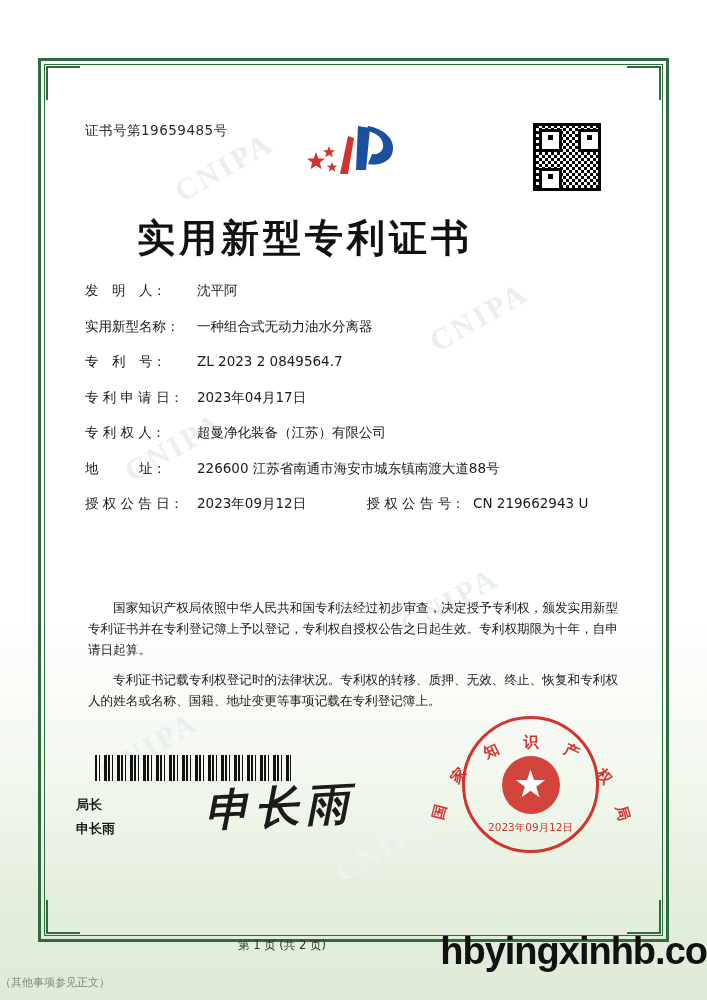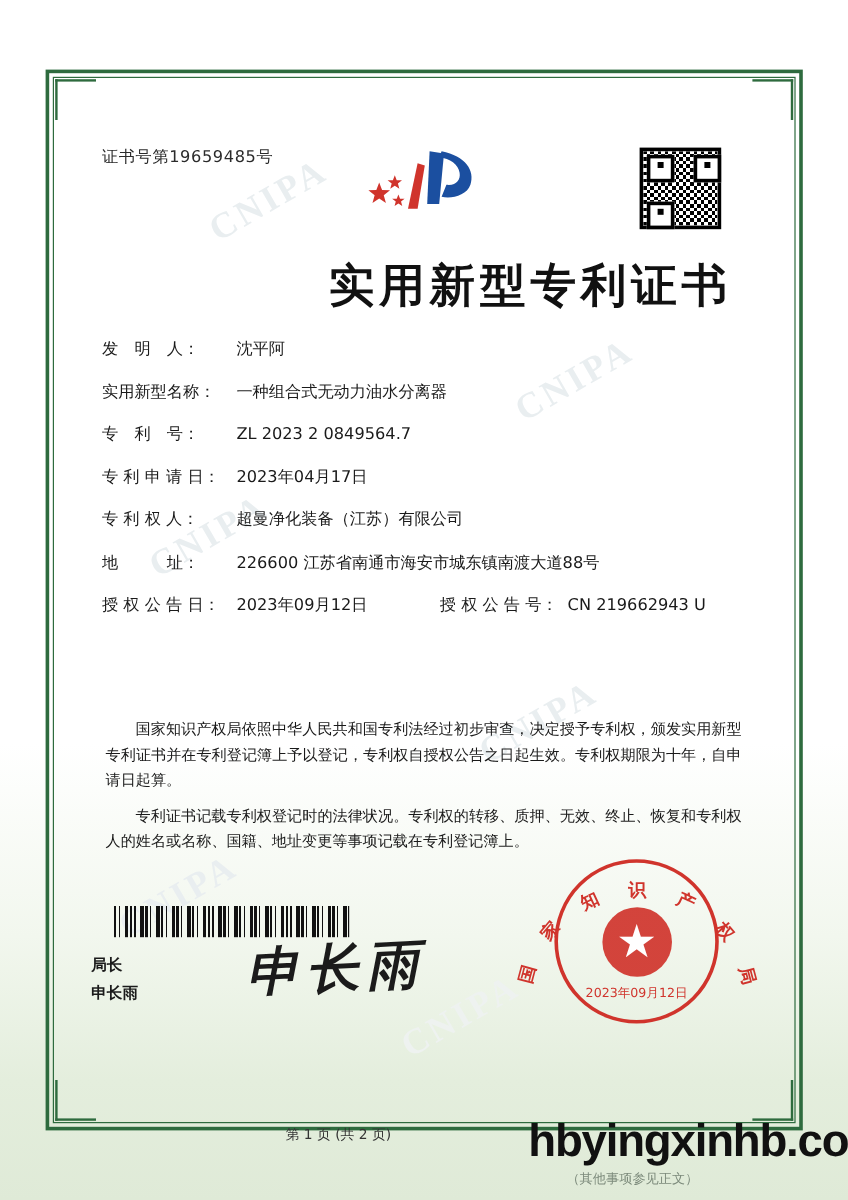--- a/index.html
+++ b/index.html
@@ -107,21 +107,21 @@
     display: block;
     width: 5px; height: 5px;
     background: #000;
     margin: 3px auto;
   }
 
   .title {
     position: absolute;
     left: 0; top: 213px;
     width: 610px;
-    text-align: right;
+    text-align: center;
     font-size: 38px;
     font-weight: bold;
     letter-spacing: 4px;
     color: #111;
     font-family: "DejaVu Sans", "Liberation Sans", sans-serif;
   }
 
   .fields {
     position: absolute;
     left: 85px; top: 282px;
@@ -245,21 +245,21 @@
     width: 564px;
     text-align: center;
     font-size: 11.5px;
     color: #333;
   }
 
   .footer-note {
     position: absolute;
     left: 0; top: 975px;
     width: 582px;
-    text-align: right;
+    text-align: left;
     font-size: 11px;
     color: #6b7a6b;
     opacity: .85;
   }
 
   .overlay-url {
     position: absolute;
     right: 0px; top: 930px;
     font-size: 38px;
     font-weight: bold;

